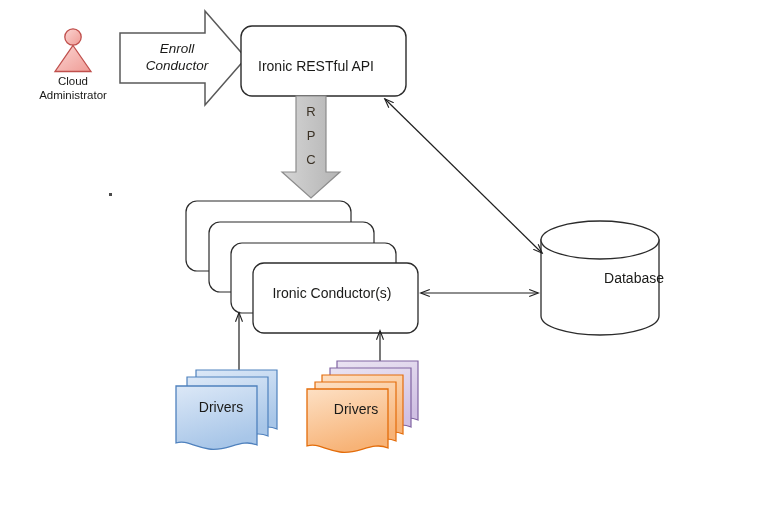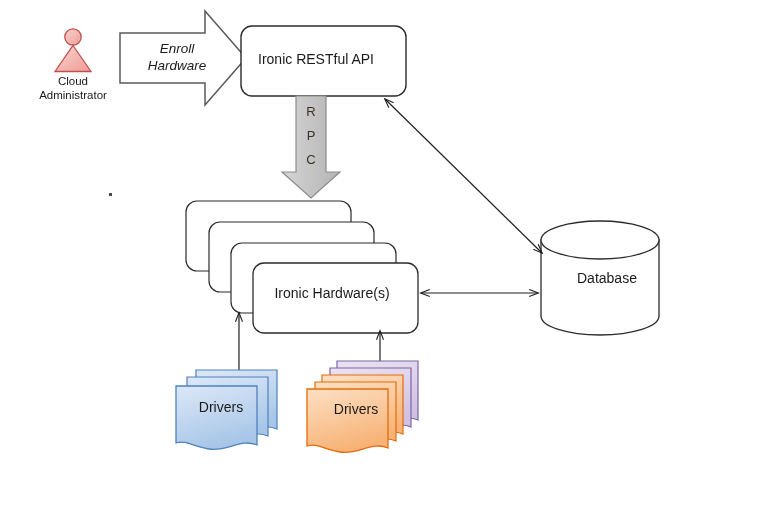--- a/index.html
+++ b/index.html
@@ -49,21 +49,21 @@
     top: 41px;
     width: 110px;
     text-align: center;
     font-size: 13.5px;
     font-style: italic;
   }
 
   
   #api-label {
     left: 243px;
-    top: 51px;
+    top: 58px;
     width: 146px;
     text-align: center;
     font-size: 14px;
   }
 
   
   .rpc-letter {
     position: absolute;
     left: 300px;
     width: 22px;
@@ -82,23 +82,22 @@
     width: 152px;
     text-align: center;
     font-size: 14px;
   }
 
   
   #database-label {
     left: 540px;
     top: 270px;
     width: 124px;
-    text-align: left;
-    font-size: 14px;
-    padding-left: 37px;
+    text-align: right;
+    font-size: 14px;
   }
 
   
   #drivers-left-label {
     left: 178px;
     top: 399px;
     width: 86px;
     text-align: center;
     font-size: 14px;
   }
@@ -184,29 +183,29 @@
 
     <path d="M196,370 L277,370 L277,429 C261,422 247,436 229,433 C212,430 206,424 196,427 Z" fill="url(#gradBlue)" stroke="#4f81bd" stroke-width="1.2"></path>
     <path d="M187,377 L268,377 L268,436 C252,429 238,443 220,440 C203,437 197,431 187,434 Z" fill="url(#gradBlue)" stroke="#4f81bd" stroke-width="1.2"></path>
     <path d="M176,386 L257,386 L257,445 C241,438 227,452 209,449 C192,446 186,440 176,443 Z" fill="url(#gradBlue)" stroke="#4f81bd" stroke-width="1.3"></path>
 
     <rect x="109" y="193" width="3" height="3" fill="#4a4a4a"></rect>
   </svg>
 
   <div class="lbl" id="actor-label"><span>Cloud</span><br><span>Administrator</span></div>
 
-  <div class="lbl" id="enroll-label"><span>Enroll</span><br><span>Hardware</span></div>
+  <div class="lbl" id="enroll-label"><span>Enroll</span><br><span>Conductor</span></div>
 
   <div class="lbl" id="api-label">Ironic RESTful API</div>
 
   <div class="lbl rpc-letter" id="rpc-0">R</div>
   <div class="lbl rpc-letter" id="rpc-1">P</div>
   <div class="lbl rpc-letter" id="rpc-2">C</div>
 
-  <div class="lbl" id="conductor-label">Ironic Hardware(s)</div>
+  <div class="lbl" id="conductor-label">Ironic Conductor(s)</div>
 
   <div class="lbl" id="database-label">Database</div>
 
   <div class="lbl" id="drivers-left-label">Drivers</div>
 
   <div class="lbl" id="drivers-right-label">Drivers</div>
 
 </div>
 
 </body></html>

